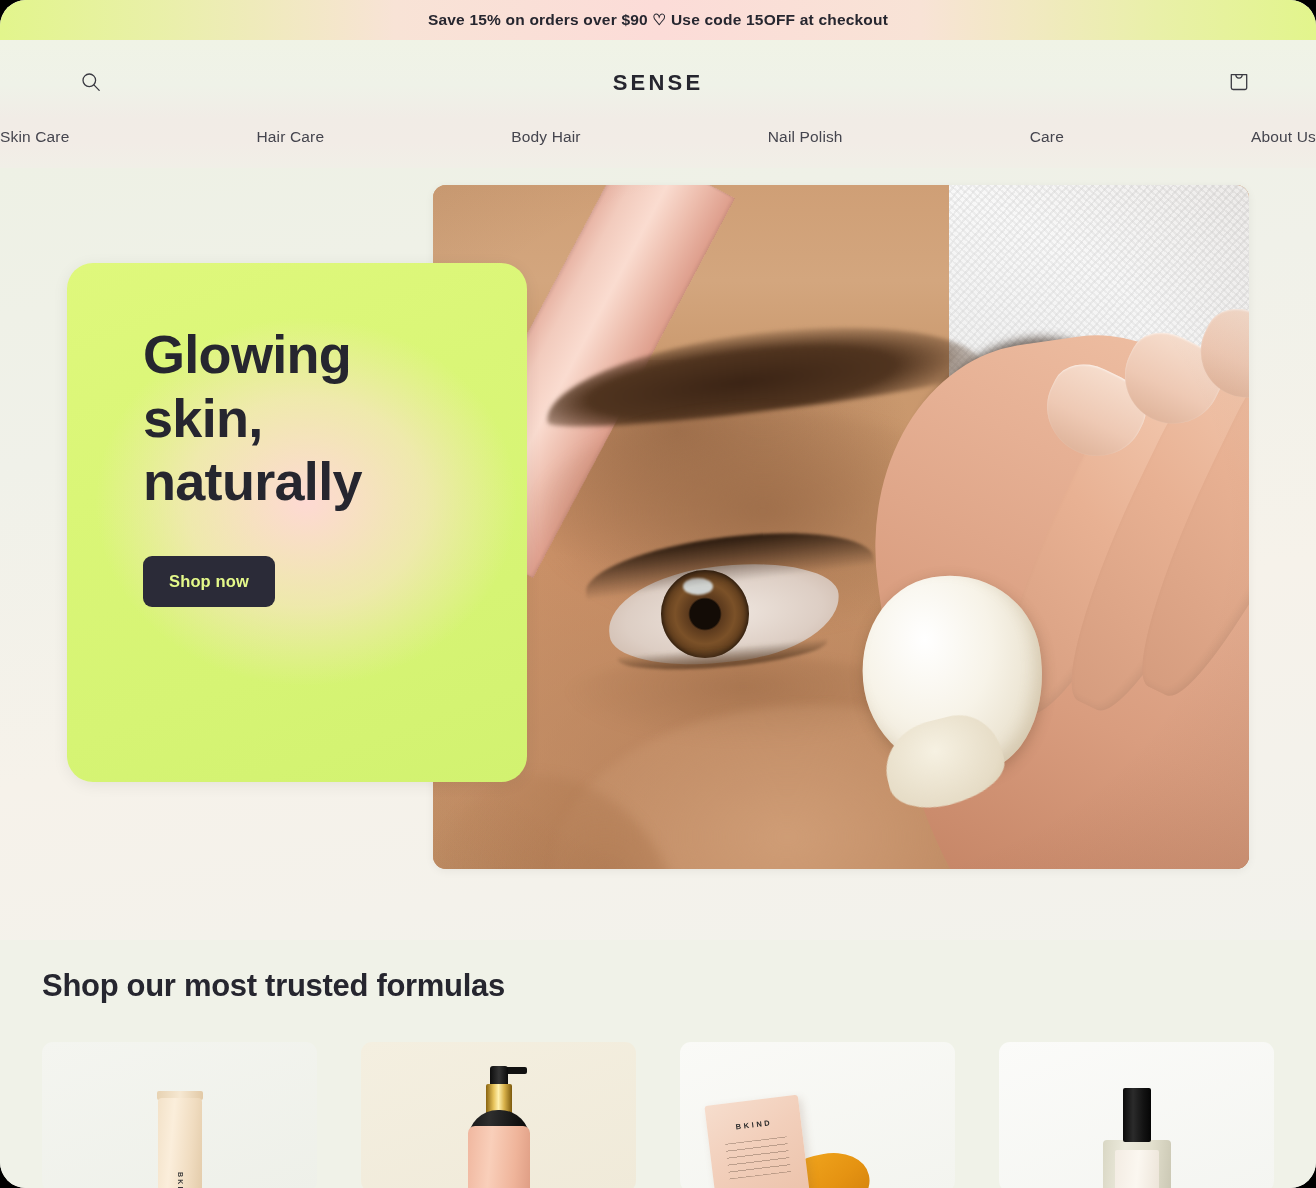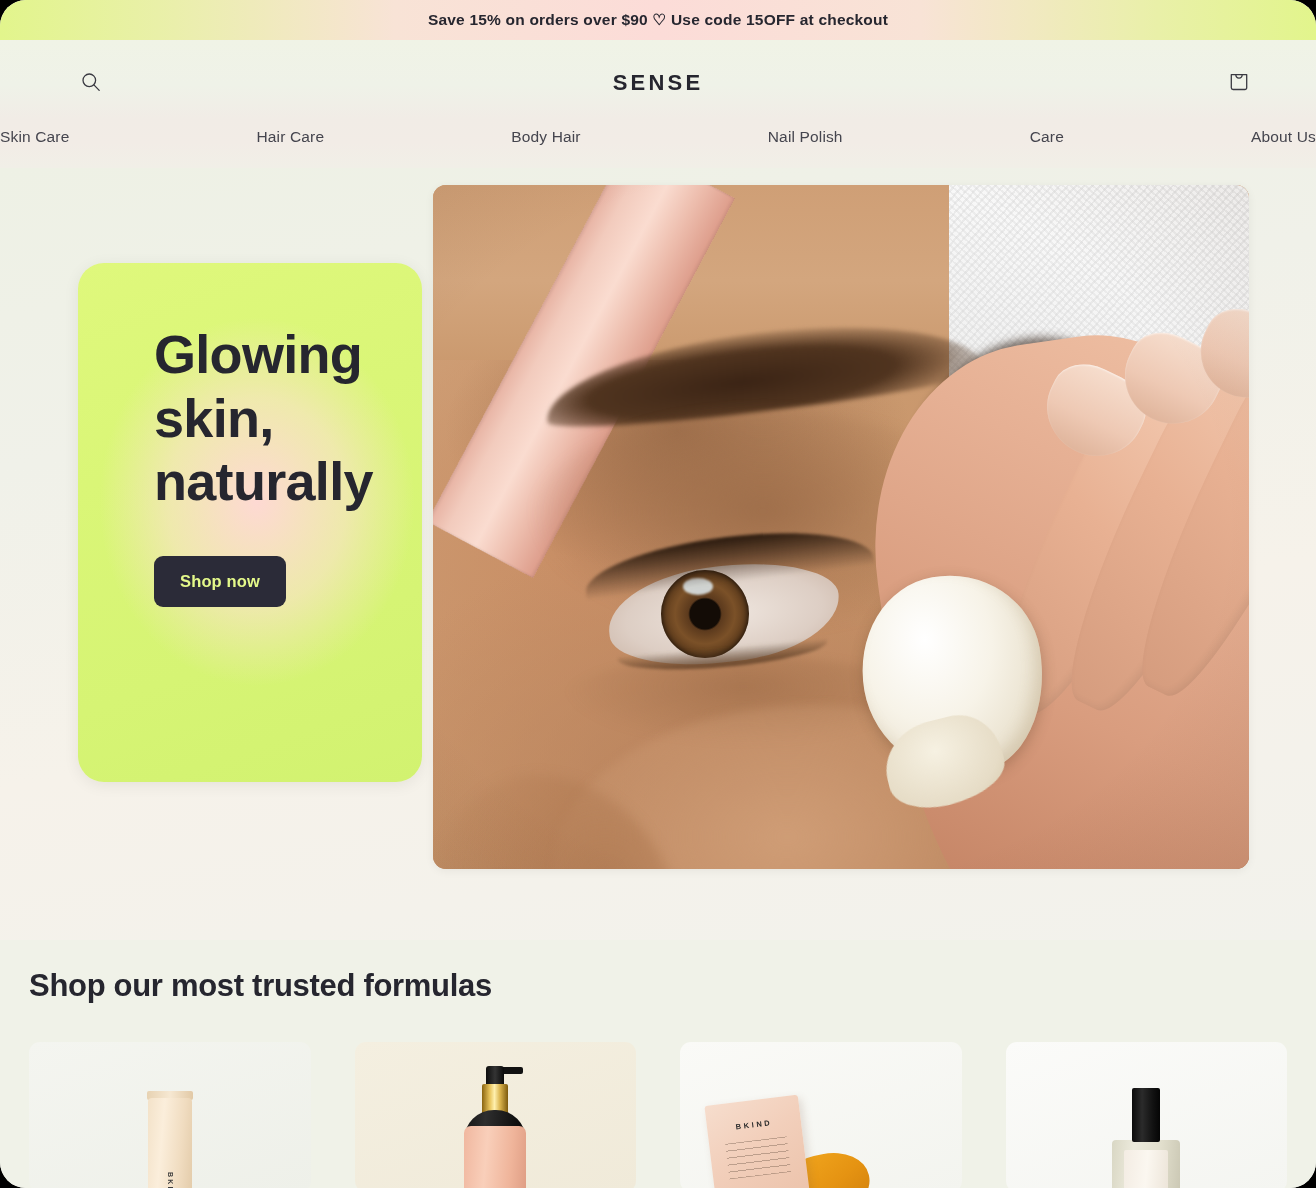--- a/index.html
+++ b/index.html
@@ -270,23 +270,23 @@
     transform: rotate(-14deg);
   }
   #ph-vignette {
     inset: 0;
     background: radial-gradient(ellipse 95% 95% at 45% 50%, rgba(0,0,0,0) 55%, rgba(60,35,15,.16) 100%);
   }
 
   
   #hero-card {
     position: absolute;
-    left: 78px;
+    left: 67px;
     top: 95px;
-    width: 344px;
+    width: 460px;
     height: 519px;
     border-radius: 26px;
     background:
       radial-gradient(ellipse 62% 48% at 52% 46%, rgba(255,216,214,.97) 0%, rgba(252,226,205,.62) 42%, rgba(226,247,120,0) 74%),
       linear-gradient(160deg, #dff87c 0%, #daf677 35%, #d6f474 70%, #d2f270 100%);
     box-shadow: 0 3px 16px rgba(0,0,0,.07);
     padding: 60px 46px 0 76px;
   }
   #hero-heading {
     font-size: 54px;
@@ -316,21 +316,21 @@
     font-family: "Liberation Sans", sans-serif;
     cursor: pointer;
     letter-spacing: .15px;
   }
 
   
   #products {
     position: relative;
     height: 248px;
     background: #f0f2e8;
-    padding: 0 29px;
+    padding: 0 42px;
   }
   #products-heading {
     padding-top: 28px;
     font-size: 31px;
     font-weight: 700;
     color: #26262f;
     letter-spacing: -.3px;
   }
   #product-grid {
     margin-top: 38px;

